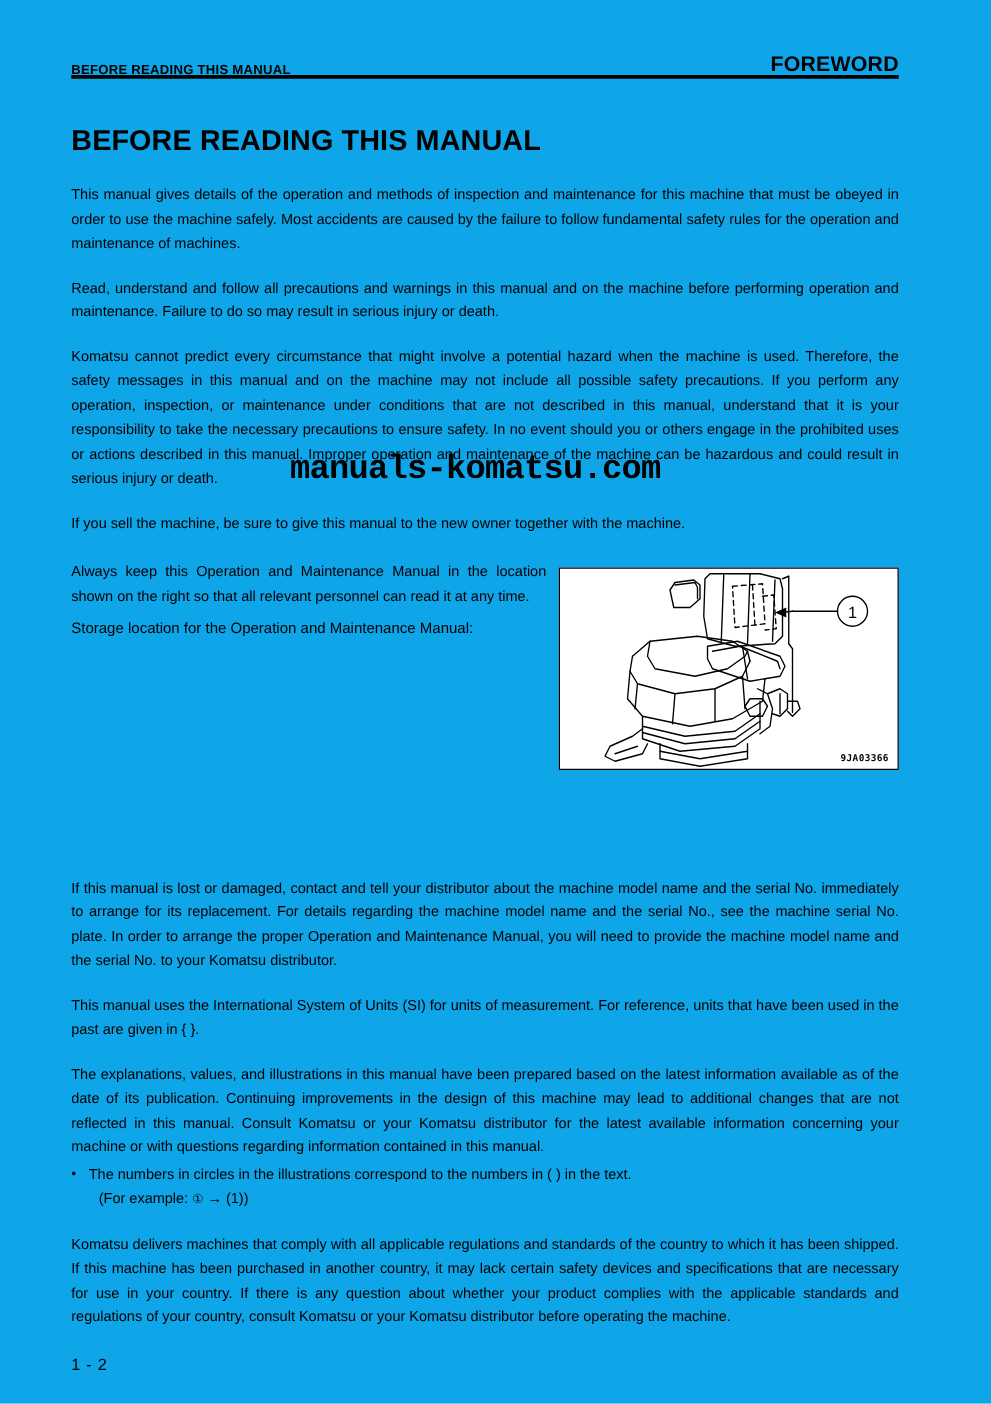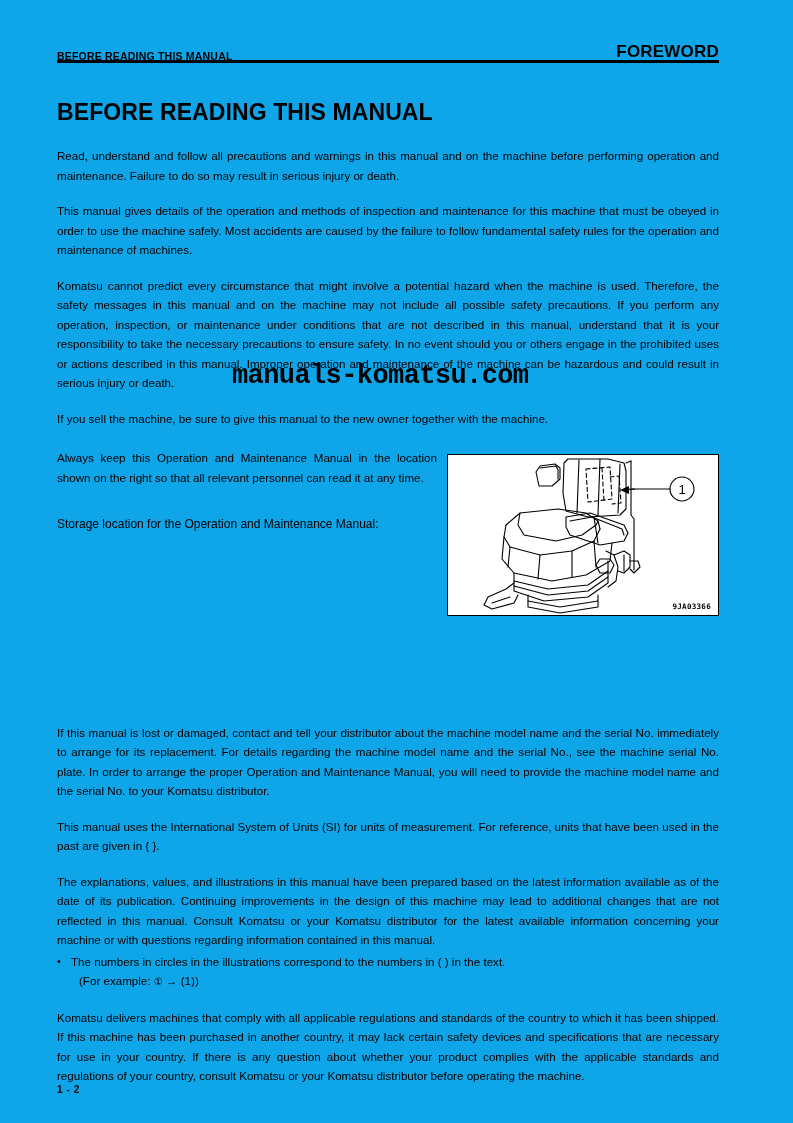--- a/index.html
+++ b/index.html
@@ -152,50 +152,49 @@
     white-space: nowrap;
     pointer-events: none;
     text-align: right;
   }
 
   
   .footer {
     position: absolute;
     left: 57px;
     top: 1084px;
-    font-size: 10px;
+    font-size: 13px;
     letter-spacing: 0.6px;
-    font-weight: bold;
   }
 </style>
 </head>
 <body>
 
 <div class="page">
 
   <div class="header">
     <div class="header-left">BEFORE READING THIS MANUAL</div>
     <div class="header-right">FOREWORD</div>
   </div>
   <div class="header-rule"></div>
 
   <div class="page-title">BEFORE READING THIS MANUAL</div>
 
   <div class="body">
 
+    <p class="para">This manual gives details of the operation and methods of inspection and maintenance for this machine that must be obeyed in order to use the machine safely. Most accidents are caused by the failure to follow fundamental safety rules for the operation and maintenance of machines.</p>
+
     <p class="para">Read, understand and follow all precautions and warnings in this manual and on the machine before performing operation and maintenance. Failure to do so may result in serious injury or death.</p>
 
-    <p class="para">This manual gives details of the operation and methods of inspection and maintenance for this machine that must be obeyed in order to use the machine safely. Most accidents are caused by the failure to follow fundamental safety rules for the operation and maintenance of machines.</p>
-
     <p class="para">Komatsu cannot predict every circumstance that might involve a potential hazard when the machine is used. Therefore, the safety messages in this manual and on the machine may not include all possible safety precautions. If you perform any operation, inspection, or maintenance under conditions that are not described in this manual, understand that it is your responsibility to take the necessary precautions to ensure safety. In no event should you or others engage in the prohibited uses or actions described in this manual. Improper operation and maintenance of the machine can be hazardous and could result in serious injury or death.</p>
 
     <p class="para plain" style="margin-bottom:20px;">If you sell the machine, be sure to give this manual to the new owner together with the machine.</p>
 
     <div class="with-figure" style="margin-bottom:20px;">
-      <p class="para narrow" style="margin-bottom:28px;">Always keep this Operation and Maintenance Manual in the location shown on the right so that all relevant personnel can read it at any time.</p>
+      <p class="para narrow" style="margin-bottom:6px;">Always keep this Operation and Maintenance Manual in the location shown on the right so that all relevant personnel can read it at any time.</p>
       <p class="storage-line">Storage location for the Operation and Maintenance Manual:</p>
 
       <div class="fig-wrap">
         <svg viewBox="0 0 272 162" width="272" height="162">
           <g fill="none" stroke="#000" stroke-width="1.1" stroke-linejoin="round" stroke-linecap="round">
 
             <path d="M88 17 L92 11 L107 9 L112 13 L112 24 L104 31 L91 31 Z"></path>
             <path d="M92 13 L108 11 L110 15 L110 24"></path>
 
             <path d="M116 8 L120 4 L160 4 L176 8 L178 16 L178 54 L172 60 L140 62 L118 56 L115 38 Z"></path>

